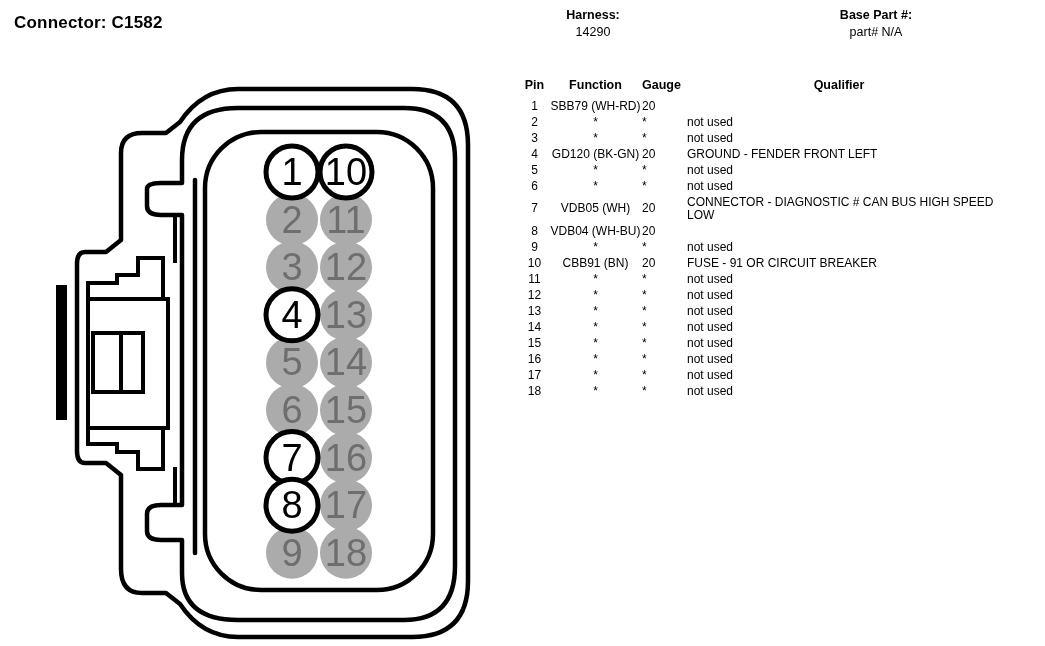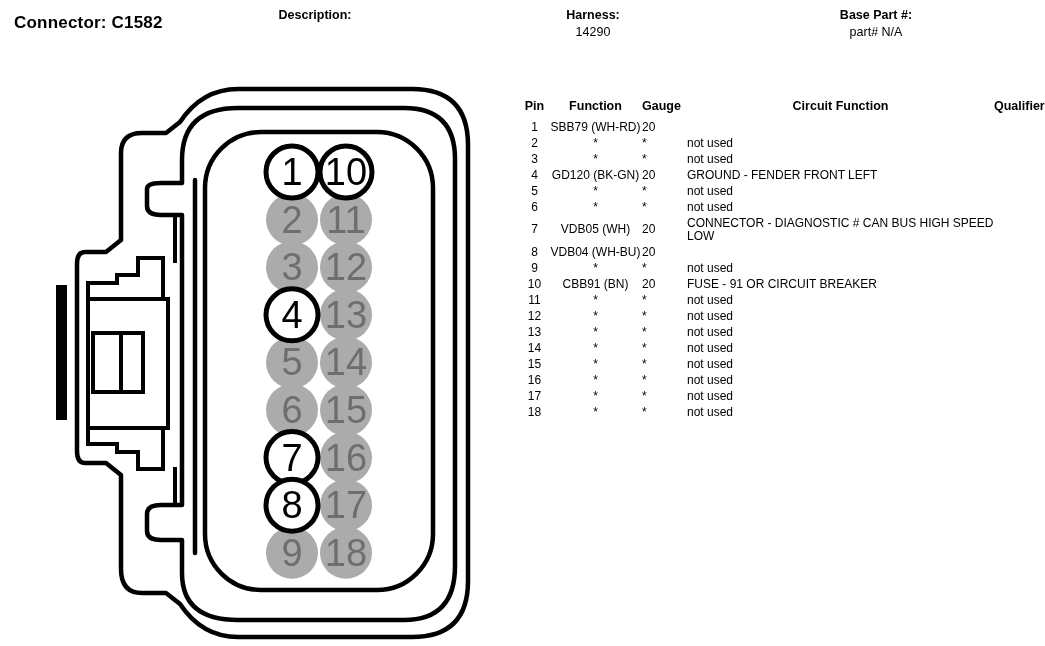--- a/index.html
+++ b/index.html
@@ -19,38 +19,37 @@
   #blk-harness{left:520px;width:146px;}
   #blk-base{left:786px;width:180px;}
 
   
   #connector-svg{position:absolute;left:52px;top:85px;}
   .ln{fill:none;stroke:#000;stroke-width:4.5;stroke-linejoin:round;stroke-linecap:round;}
   .ln-thin{fill:none;stroke:#000;stroke-width:4;stroke-linejoin:miter;stroke-linecap:square;}
   .pin-num{font-family:"Liberation Sans",sans-serif;font-size:38px;text-anchor:middle;}
 
   
-  .ptable{position:absolute;left:520px;top:77px;width:524px;font-size:12px;margin-top:21px;}
+  .ptable{position:absolute;left:520px;top:77px;width:524px;font-size:12px;}
   .thead,.trow{display:grid;grid-template-columns:29px 93px 42px 310px 1fr;align-items:center;}
   .thead{font-weight:bold;font-size:12.5px;margin-bottom:5px;}
   .cell{padding:1.5px 0;line-height:13px;}
   .cell.pin{text-align:center;}
   .cell.circuit{text-align:center;}
   .cell.gauge{text-align:left;}
   .cell.func{text-align:left;padding-left:3px;}
   .cell.qual{text-align:center;}
   .thead .func{text-align:center;}
 </style>
 </head>
 <body>
 
 <div class="conn-title">Connector: C1582</div>
 
 <div class="hdr-block" id="blk-desc">
-  <div class="lbl">Description:</div>
 </div>
 
 <div class="hdr-block" id="blk-harness">
   <div class="lbl">Harness:</div>
   <div class="val">14290</div>
 </div>
 
 <div class="hdr-block" id="blk-base">
   <div class="lbl">Base Part #:</div>
   <div class="val">part# N/A</div>
@@ -120,21 +119,20 @@
       <circle cx="294" cy="87" r="26" fill="#ffffff" stroke="#000000" stroke-width="5"></circle>
       <text x="294" y="100" class="pin-num" fill="#000000">10</text>
     </g>
 </svg>
 
 <div class="ptable">
   <div class="thead">
     <div class="cell pin">Pin</div>
     <div class="cell circuit">Function</div>
     <div class="cell gauge">Gauge</div>
-    <div class="cell func">Circuit Function</div>
     <div class="cell qual">Qualifier</div>
   </div>
   <div id="rows">
       <div class="trow">
         <div class="cell pin">1</div>
         <div class="cell circuit">SBB79 (WH-RD)</div>
         <div class="cell gauge">20</div>
         <div class="cell qual"></div>
       </div>
       <div class="trow">

